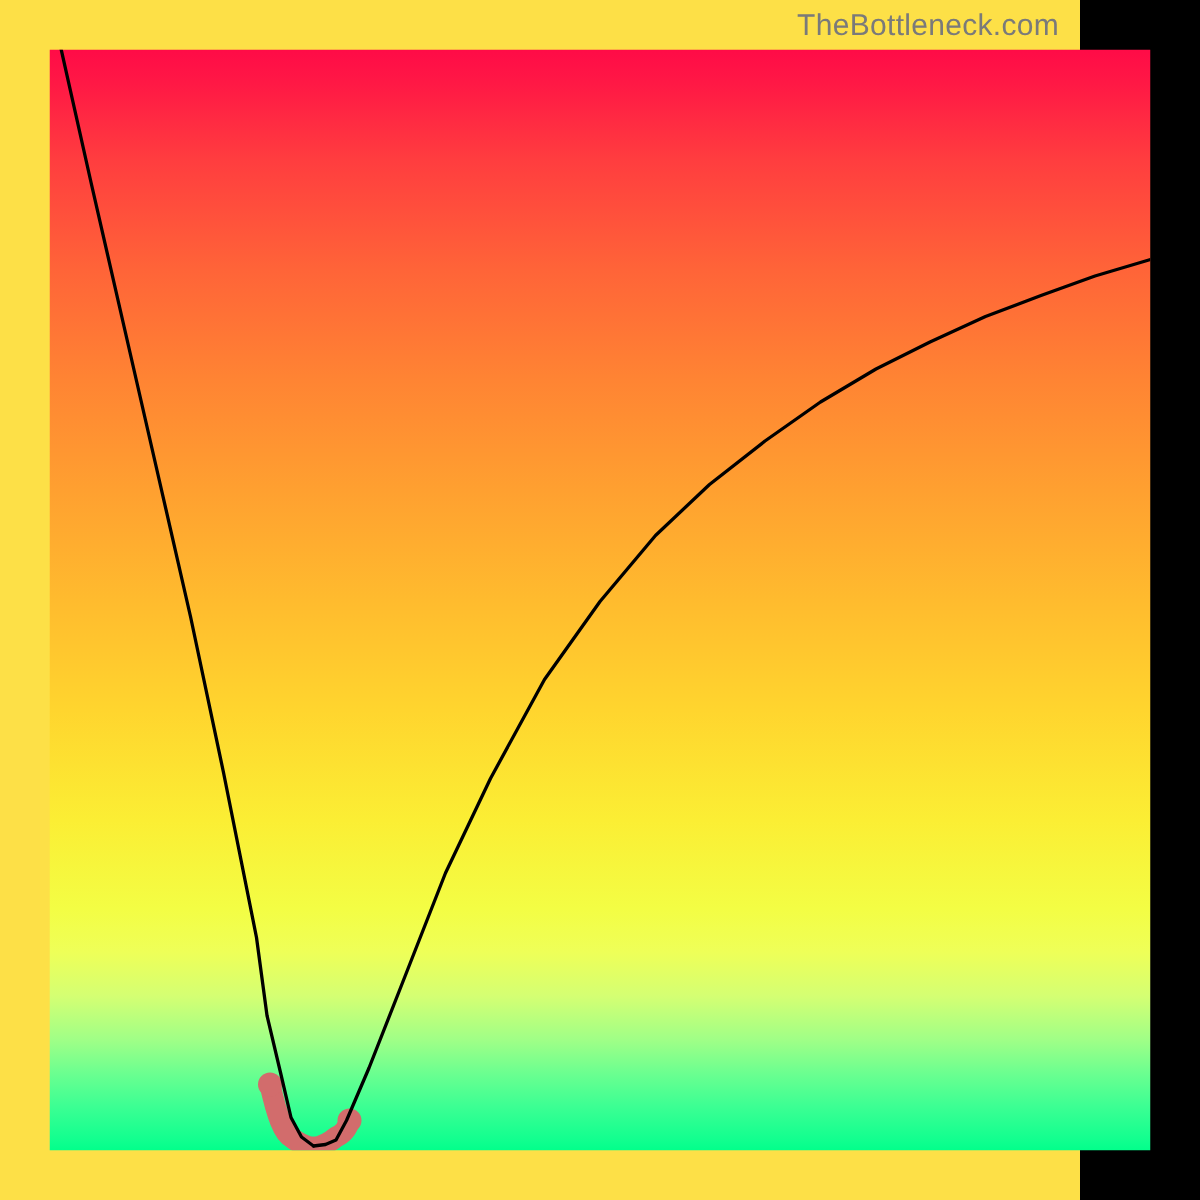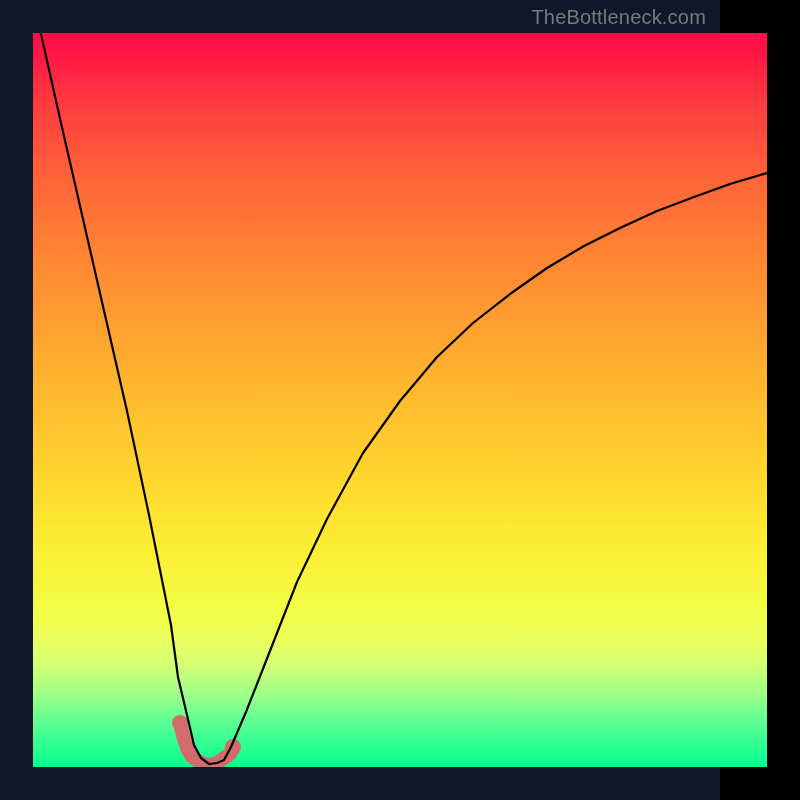--- a/index.html
+++ b/index.html
@@ -10,21 +10,21 @@
     background: #000;
     overflow: hidden;
     font-family: Arial, Helvetica, sans-serif;
   }
   .frame {
     position: absolute;
     left: 0;
     top: 0;
     width: 720px;
     height: 800px;
-    background: #0f172a;
+    background: #fde047;
   }
   .plot-area {
     position: absolute;
     left: 33px;
     top: 33px;
     width: 734px;
     height: 734px;
     overflow: hidden;
   }
   .gradient-bg {

